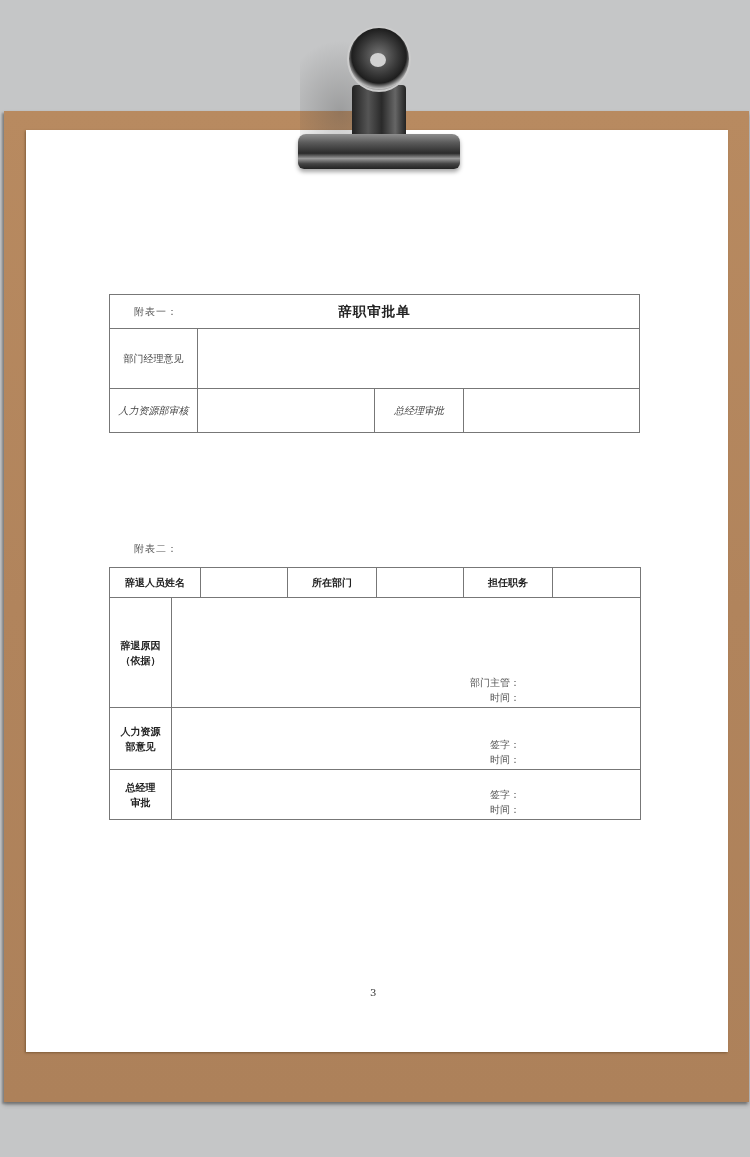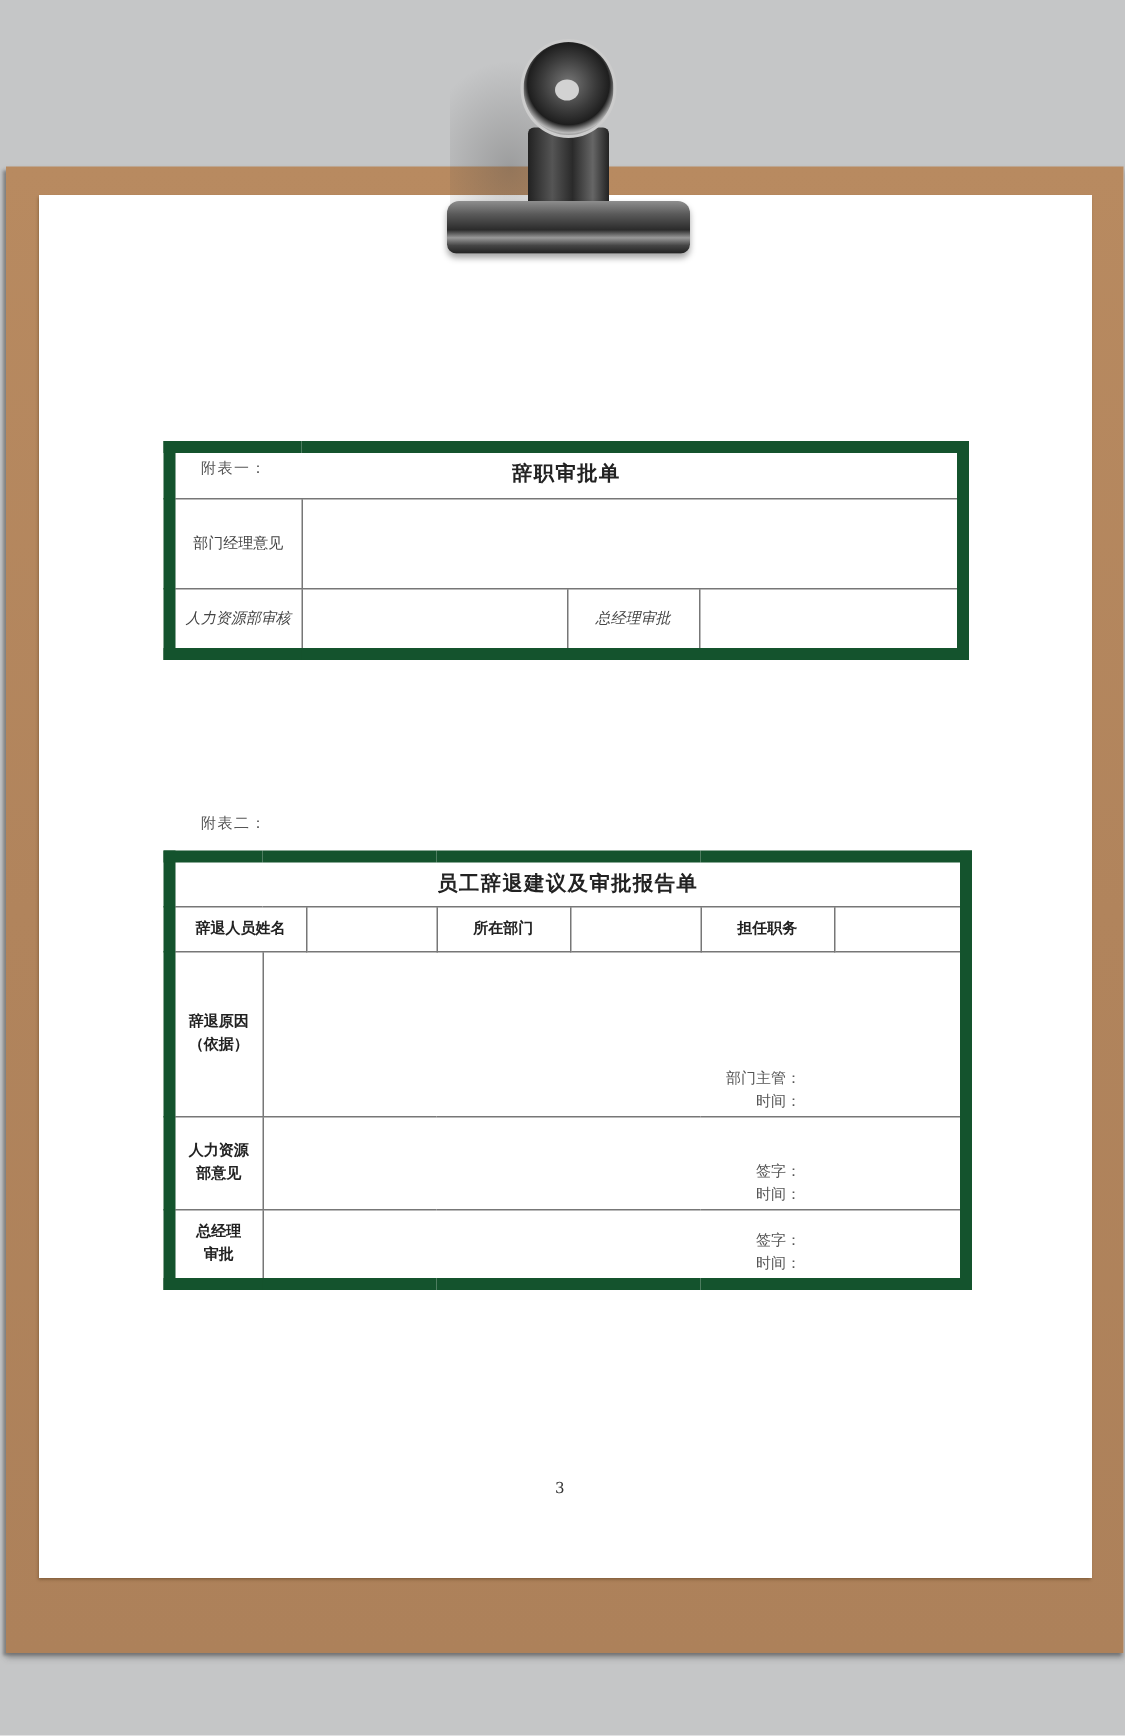--- a/index.html
+++ b/index.html
@@ -59,21 +59,21 @@
 
     .caption {
       position: absolute;
       font-size: 10px;
       color: #555;
       letter-spacing: 1px;
     }
     table.form {
       position: absolute;
       border-collapse: collapse;
-      border: 8px solid #14532d;
+      border: 1px solid #14532d;
       table-layout: fixed;
     }
     table.form td {
       border: 1px solid #777;
       font-size: 10px;
       color: #444;
       text-align: center;
       vertical-align: middle;
       padding: 0;
       line-height: 15px;
@@ -82,21 +82,21 @@
       font-size: 13.5px;
       font-weight: bold;
       color: #222;
       letter-spacing: 1px;
     }
     table.form2 td { color: #222; }
     table.form2 td.lbl { font-weight: bold; }
     td.body-cell { position: relative; }
     .sign {
       position: absolute;
-      right: 106px;
+      right: 120px;
       bottom: 2px;
       text-align: right;
       font-size: 10px;
       color: #555;
       line-height: 15px;
       font-weight: normal;
     }
     .pagenum {
       position: absolute;
       left: 370px; top: 987px;
@@ -149,23 +149,20 @@
   <colgroup>
     <col style="width:62px">
       <col style="width:29px">
       <col style="width:87px">
     <col style="width:89px">
       <col style="width:87px">
       <col style="width:89px">
       <col style="width:88px">
   </colgroup>
   <tbody>
-      <tr style="height:33px;">
-    <td colspan="7" class="title">员工辞退建议及审批报告单</td>
-  </tr>
   <tr style="height:30px;">
     <td colspan="2" class="lbl">辞退人员姓名</td>
     <td></td>
     <td class="lbl">所在部门</td>
     <td></td>
     <td class="lbl">担任职务</td>
     <td></td>
   </tr>
   <tr style="height:110px;">
     <td class="lbl">

